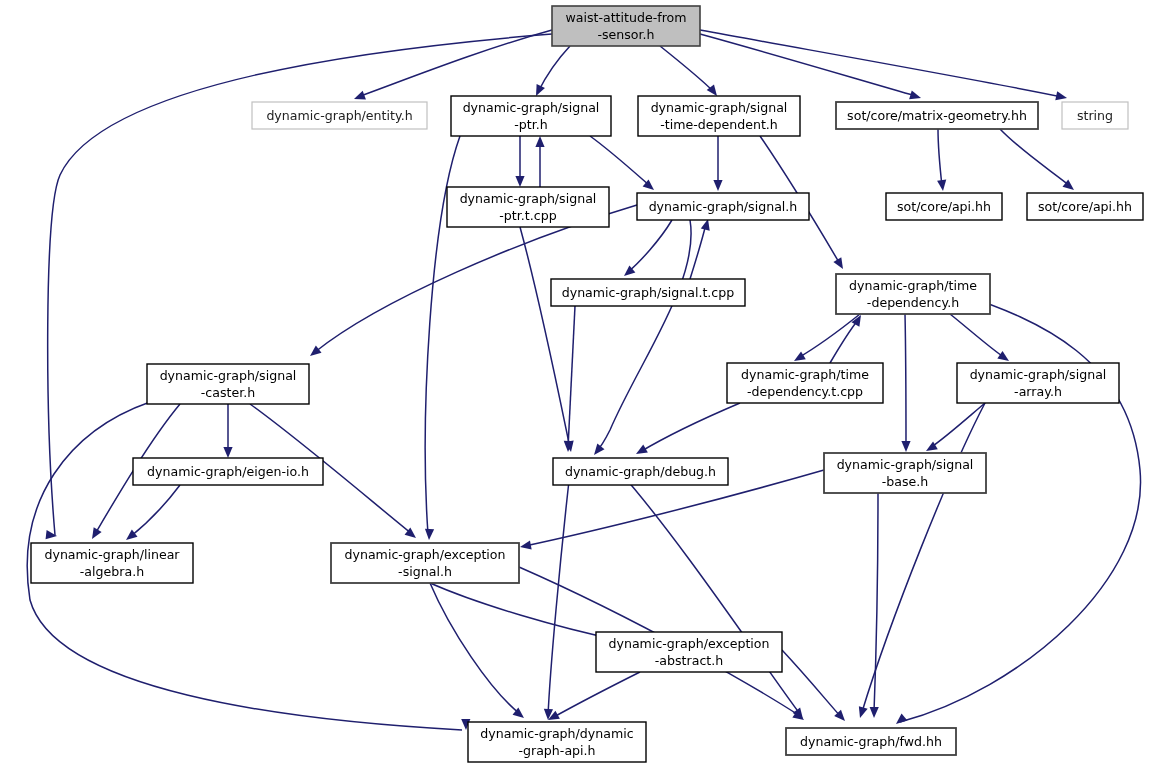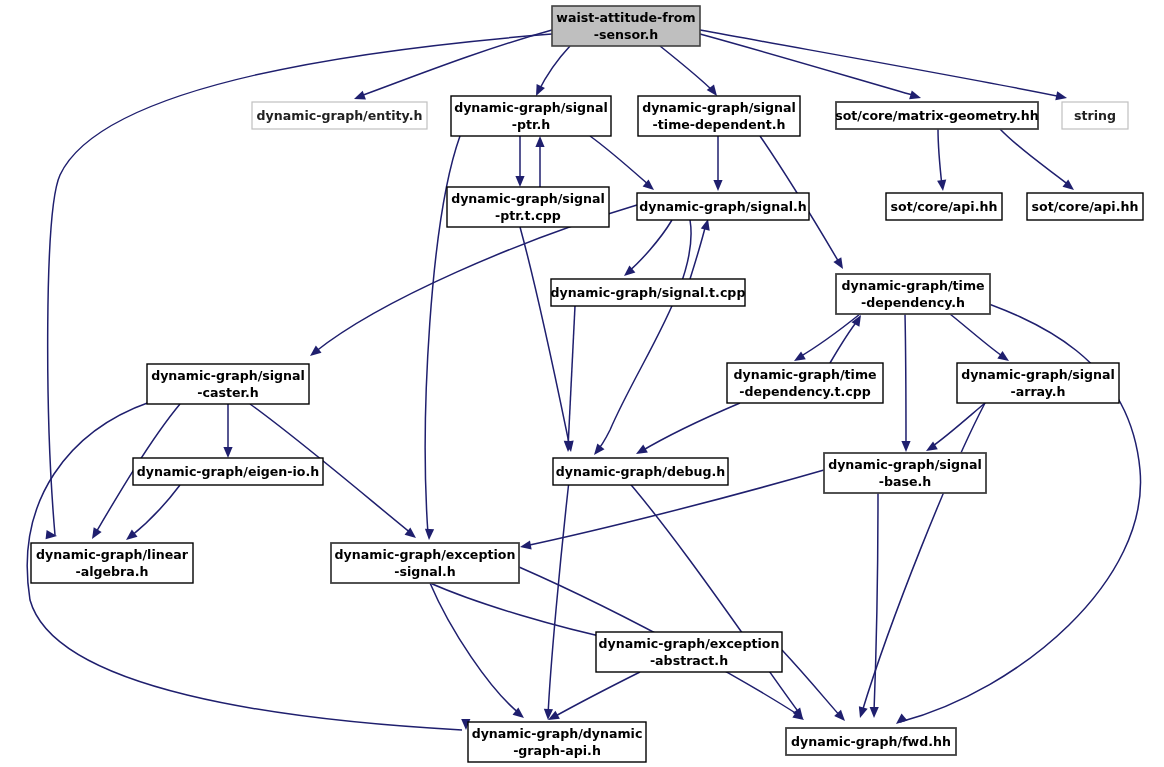--- a/index.html
+++ b/index.html
@@ -10,21 +10,20 @@
   body {
     width: 1164px;
     height: 767px;
     font-family: "DejaVu Sans", "Liberation Sans", sans-serif;
     overflow: hidden;
   }
   #graph-root {
     position: relative;
     width: 1164px;
     height: 767px;
-    font-weight: bold;
   }
   svg#dep-graph {
     display: block;
     width: 1164px;
     height: 767px;
   }
   .node-box {
     fill: #ffffff;
     stroke: #000000;
     stroke-width: 1.4px;

